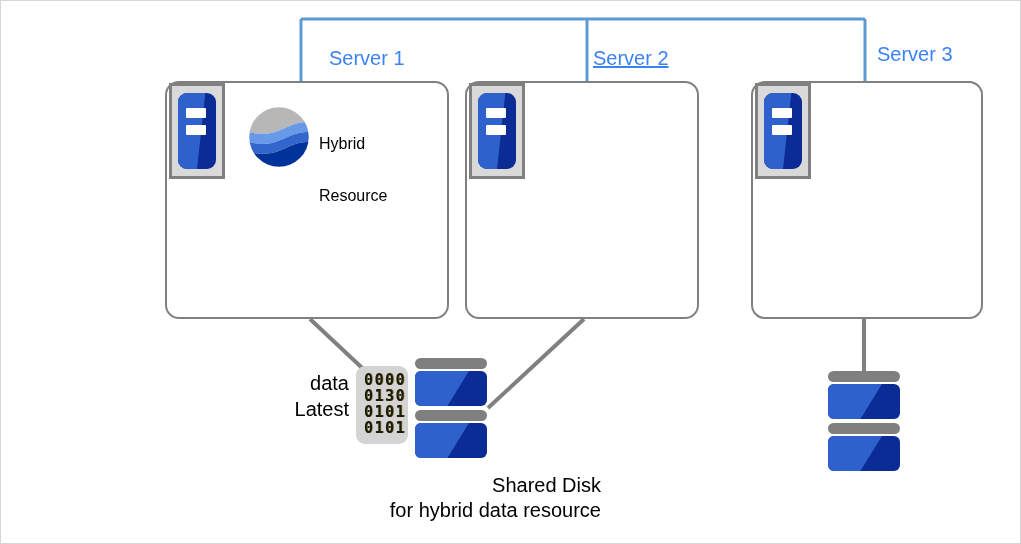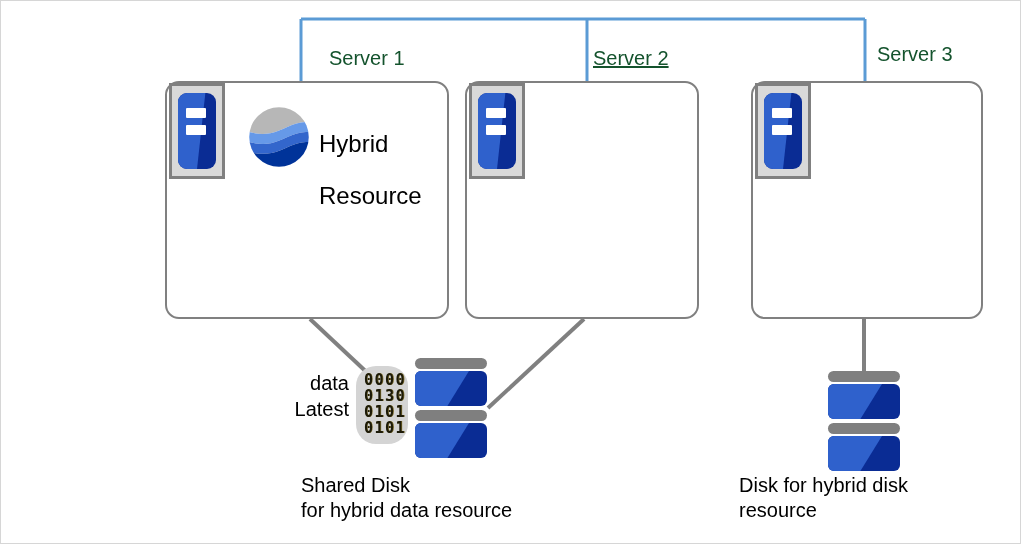--- a/index.html
+++ b/index.html
@@ -24,43 +24,43 @@
     position: absolute;
     left: 0;
     top: 0;
     width: 1021px;
     height: 544px;
   }
 
   
   .lbl {
     position: absolute;
-    color: #14532d;
+    color: #3b82f6;
     font-size: 20px;
     line-height: 25px;
     white-space: pre;
   }
   .server-label { font-size: 20px; }
   .caption {
     position: absolute;
-    text-align: left;
+    text-align: right;
     font-size: 20px;
     line-height: 25px;
     color: #000000;
   }
   .latest-label {
     position: absolute;
     text-align: right;
     font-size: 20px;
     line-height: 26px;
     color: #000000;
   }
   .hdr-res {
     position: absolute;
-    font-size: 24px;
+    font-size: 16px;
     line-height: 26px;
     color: #000000;
     white-space: pre-line;
   }
 
   
   .server-card {
     position: absolute;
     border: 2px solid #808080;
     border-radius: 14px;
@@ -225,21 +225,21 @@
       <div class="bar b1"></div>
       <div class="bar b2"></div>
     </div>
   </div>
 
   <div class="latest-label" style="left:200px; top:369px; width:148px;">
     <div>data</div>
     <div>Latest</div>
   </div>
 
-  <div class="binary-block" style="left:355px; top:365px; width:52px; height:78px;border-radius:20px;">
+  <div class="binary-block" style="left:355px; top:365px; width:52px; height:78px;">
     <div>0000</div>
     <div>0130</div>
     <div>0101</div>
     <div>0101</div>
   </div>
 
   <div class="disk-stack" style="left:414px; top:357px;">
     <div class="disk-plate"></div>
     <div class="disk-body"></div>
     <div class="gap"></div>
@@ -253,18 +253,14 @@
   </div>
 
   <div class="disk-stack" style="left:827px; top:370px;">
     <div class="disk-plate"></div>
     <div class="disk-body"></div>
     <div class="gap"></div>
     <div class="disk-plate"></div>
     <div class="disk-body"></div>
   </div>
 
-  <div class="caption" style="left:738px; top:472px; width:250px;">
-    <div>Disk for hybrid disk</div>
-    <div>resource</div>
-  </div>
 
 </div>
 
 </body></html>

